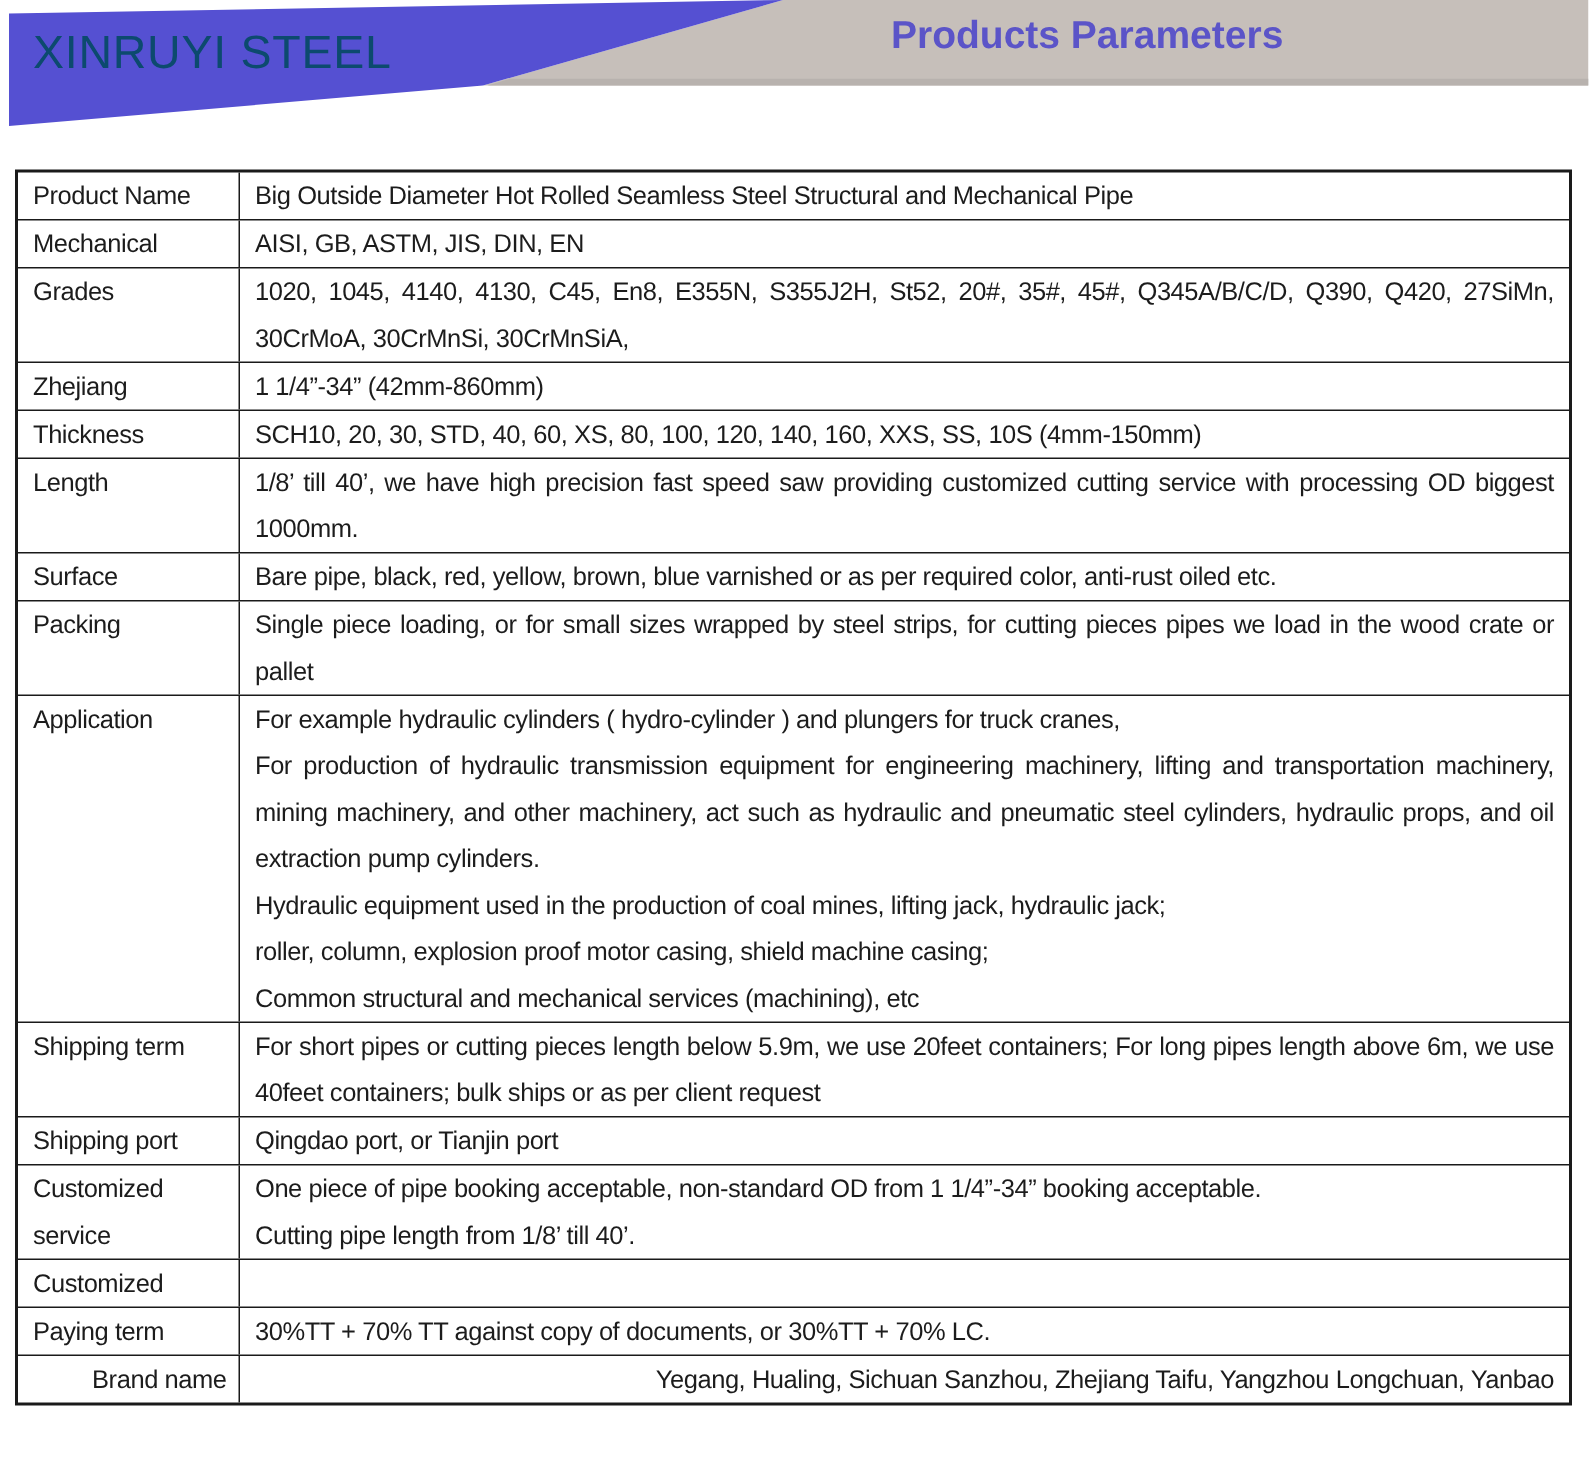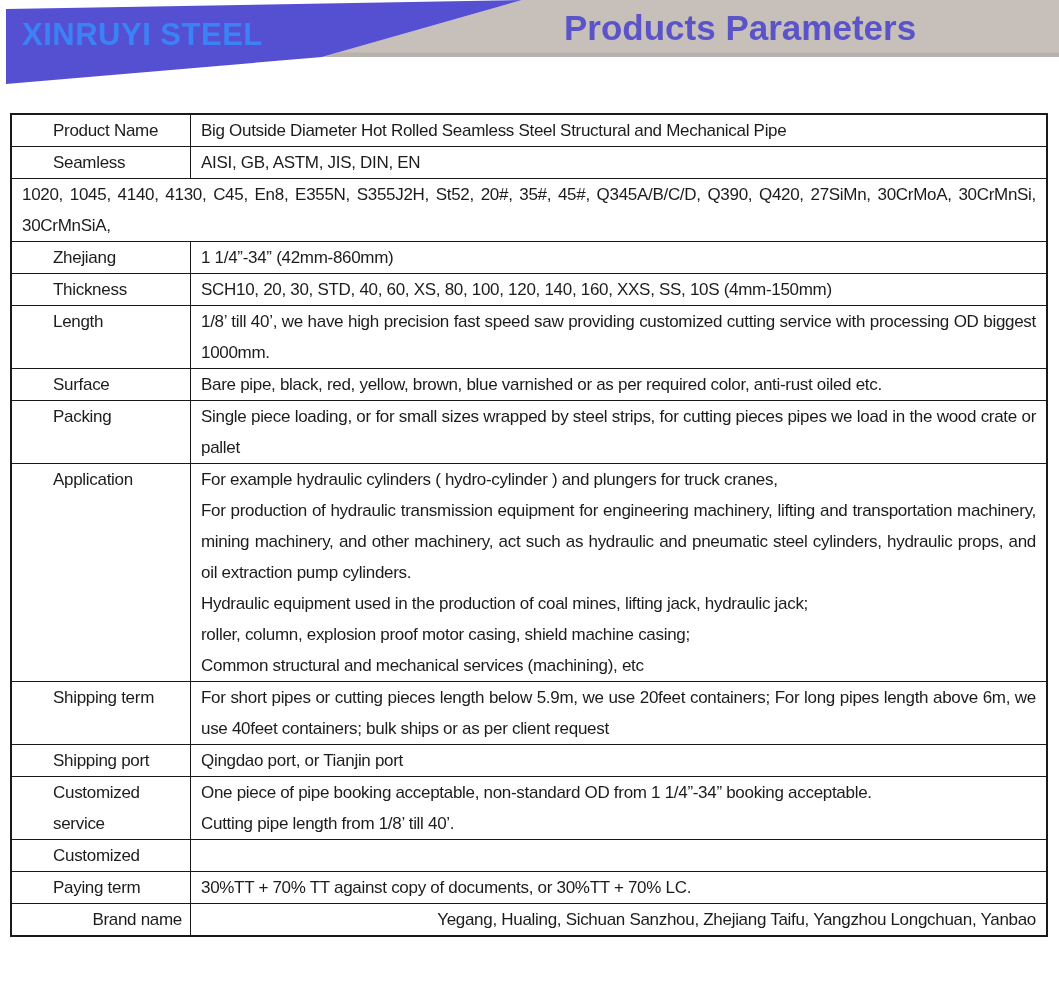--- a/index.html
+++ b/index.html
@@ -9,27 +9,27 @@
     font-family:"Liberation Sans", sans-serif;
     position:relative;
     overflow:hidden;
   }
 
   
   .banner{position:absolute;left:0;top:0;width:1059px;height:92px;}
   .banner svg{position:absolute;left:0;top:0;}
   .logo-text{
     position:absolute;left:22px;top:17px;
-    font-size:31px;font-weight:700;letter-spacing:.5px;
-    color:#3b82f6;
+    font-size:31px;font-weight:400;letter-spacing:.5px;
+    color:#0c4a6e;
     white-space:nowrap;
   }
   .banner-title{
-    position:absolute;left:564px;top:8px;
-    font-size:35px;font-weight:700;
+    position:absolute;left:594px;top:8px;
+    font-size:26px;font-weight:700;
     color:#5b54c8;
     white-space:nowrap;
   }
 
   
   .param-table{
     position:absolute;left:10px;top:113px;
     width:1038px;
     box-sizing:border-box;
     border:2px solid #1a1a1a;
@@ -39,21 +39,20 @@
     color:#1c1c1c;
     line-height:31px;
   }
   .t-row{display:flex;border-bottom:1px solid #1a1a1a;}
   .t-row:last-child{border-bottom:none;text-align:right;}
   .cell{box-sizing:border-box;}
   .label-cell{
     flex:0 0 148px;width:148px;
     border-right:1px solid #1a1a1a;
     padding:0 8px 0 10px;
-    margin-left:31px;
   }
   .value-cell{flex:1;padding:0 10px 0 10px;min-width:0;}
   .value-cell.justify .para{text-align:justify;}
   .para{margin:0;}
 </style>
 </head>
 <body>
 
 <div class="banner">
   <svg width="1059" height="92" viewBox="0 0 1059 92">
@@ -69,26 +68,27 @@
 </div>
 
 <div class="param-table">
     <div class="t-row">
       <div class="cell label-cell">Product Name</div>
       <div class="cell value-cell">
         <div class="para">Big Outside Diameter Hot Rolled Seamless Steel Structural and Mechanical Pipe</div>
       </div>
     </div>
     <div class="t-row">
-      <div class="cell label-cell">Seamless</div>
+      <div class="cell label-cell">Mechanical</div>
       <div class="cell value-cell">
         <div class="para">AISI, GB, ASTM, JIS, DIN, EN</div>
       </div>
     </div>
     <div class="t-row">
+      <div class="cell label-cell">Grades</div>
       <div class="cell value-cell justify">
         <div class="para">1020, 1045, 4140, 4130, C45, En8, E355N, S355J2H, St52, 20#, 35#, 45#, Q345A/B/C/D, Q390, Q420, 27SiMn, 30CrMoA, 30CrMnSi, 30CrMnSiA,</div>
       </div>
     </div>
     <div class="t-row">
       <div class="cell label-cell">Zhejiang</div>
       <div class="cell value-cell">
         <div class="para">1 1/4”-34” (42mm-860mm)</div>
       </div>
     </div>

